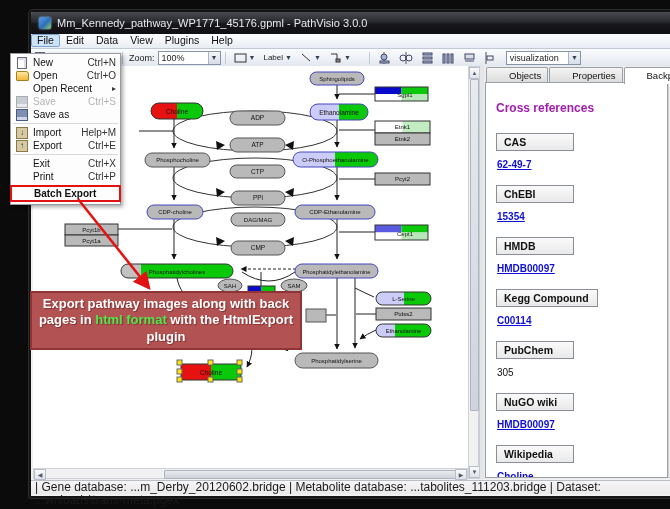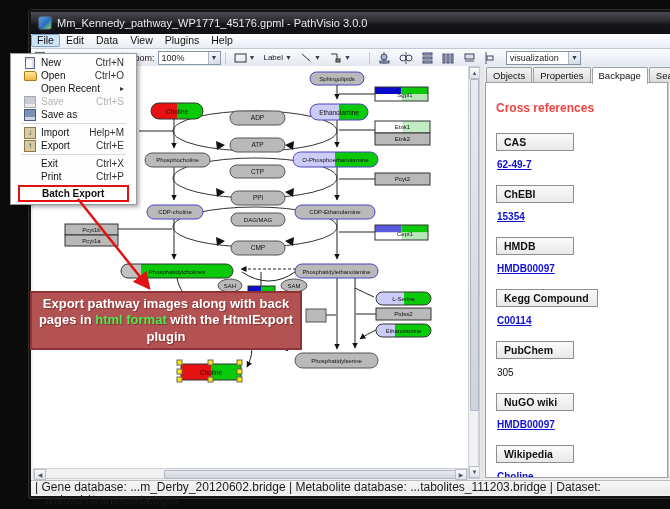--- a/index.html
+++ b/index.html
@@ -30,38 +30,38 @@
   #canvas{position:absolute;left:2px;top:54px;width:435px;height:402px;background:#fff;overflow:hidden;}
   
   .sb{position:absolute;background:#f1f1f1;border:1px solid #cdd1d8;box-sizing:border-box;}
   .sb .btn{position:absolute;background:linear-gradient(#fafafa,#dfe2e8);border:1px solid #b9bec8;
        color:#556;font-size:6px;display:flex;align-items:center;justify-content:center;}
   .thumb{position:absolute;background:linear-gradient(#e8eaee,#cfd3db);border:1px solid #aeb4c0;border-radius:1px;}
   
   #splitter{position:absolute;left:448px;top:54px;width:5px;height:413px;background:#e4e6ea;border-left:1px solid #c8ccd4;}
   #panel{position:absolute;left:453px;top:54px;width:193px;height:413px;background:#ececec;}
   #tabs{position:absolute;left:2px;top:1px;right:0;height:15px;display:flex;font-size:9.5px;color:#111;}
-  .tab{padding:1px 6px 0 6px;border:1px solid #9aa0a8;border-bottom:none;background:linear-gradient(#f4f4f4,#dcdcdc);
+  .tab{padding:1px 6px 0 22px;border:1px solid #9aa0a8;border-bottom:none;background:linear-gradient(#f4f4f4,#dcdcdc);
        margin-right:1px;border-radius:2px 2px 0 0;height:13px;line-height:13px;}
   .tab.active{background:#fff;height:15px;position:relative;z-index:2;}
   #panelbody{position:absolute;left:1px;top:16px;right:9px;bottom:1px;background:#fff;border:1px solid #9aa0a8;
        overflow:hidden;padding:6px 0 0 10px;box-sizing:border-box;}
   #panelscroll{position:absolute;right:0;top:16px;width:9px;bottom:1px;background:#f1f1f1;border:1px solid #d0d0d0;box-sizing:border-box;}
   .xref-head{font-size:12px;font-weight:bold;margin:12px 0 18px 0;}
   .hdrbox{display:table;border:1px solid #8a8f96;background:linear-gradient(#fafafa,#e9e9e9);
        font-size:10.5px;font-weight:bold;color:#111;padding:2px 7px;margin-top:15px;}
   .xval{font-size:10px;font-weight:bold;margin:8px 0 2px 1px;}
   .xval a{text-decoration:underline;}
   .plain{color:#111;font-weight:normal;text-decoration:none;}
   
   #statusbar{position:absolute;left:0;right:0;bottom:2px;height:13px;background:linear-gradient(#f6f6f6,#e9e9e9);
        border-top:1px solid #b9bdc4;font-size:12px;color:#1a1a1a;line-height:13px;padding-left:4px;}
   
   #filemenu{position:absolute;left:10px;top:53px;width:109px;background:#fdfdfd;border:1px solid #979ba2;
-       box-shadow:2px 2px 4px rgba(0,0,0,.35);z-index:50;font-size:10px;color:#111;padding:2px 8px;}
+       box-shadow:2px 2px 4px rgba(0,0,0,.35);z-index:50;font-size:10px;color:#111;padding:2px 0;}
   .mi{height:13px;display:flex;align-items:center;padding:0 4px 0 3px;}
   .mi .ic{width:16px;display:flex;align-items:center;justify-content:center;}
   .mi .lbl{margin-left:3px;}
   .mi .sc{margin-left:auto;color:#333;}
   .mi.disabled .lbl,.mi.disabled .sc{color:#b4b4b4;}
   .msep{height:1px;background:#d8d8d8;margin:2px 2px;}
   #batchwrap{border:2px solid #e31212;margin:2px -1px 0 -1px;}
   
   .i-page{width:8px;height:10px;background:#fff;border:1px solid #667;box-shadow:inset -2px 2px 0 #dde;}
   .i-folder{width:11px;height:8px;background:linear-gradient(#ffe69a,#f0b73f);border:1px solid #a97f1e;border-radius:1px 3px 1px 1px;}
@@ -432,21 +432,21 @@
 
     <div id="panel">
       <div id="tabs">
         <span class="tab">Objects</span>
         <span class="tab">Properties</span>
         <span class="tab active">Backpage</span>
         <span class="tab">Search</span>
 
       </div>
       <div id="panelbody">
-        <div class="xref-head" style="color:#ef4444;">Cross references</div>
+        <div class="xref-head" style="color:#a21caf;">Cross references</div>
 
         <div class="hdrbox" style="width:62px;">CAS</div>
         <div class="xval"><a style="color:#0f0fd6;">62-49-7</a></div>
 
         <div class="hdrbox" style="width:62px;">ChEBI</div>
         <div class="xval"><a style="color:#0f0fd6;">15354</a></div>
 
         <div class="hdrbox" style="width:62px;">HMDB</div>
         <div class="xval"><a style="color:#0f0fd6;">HMDB00097</a></div>
 

